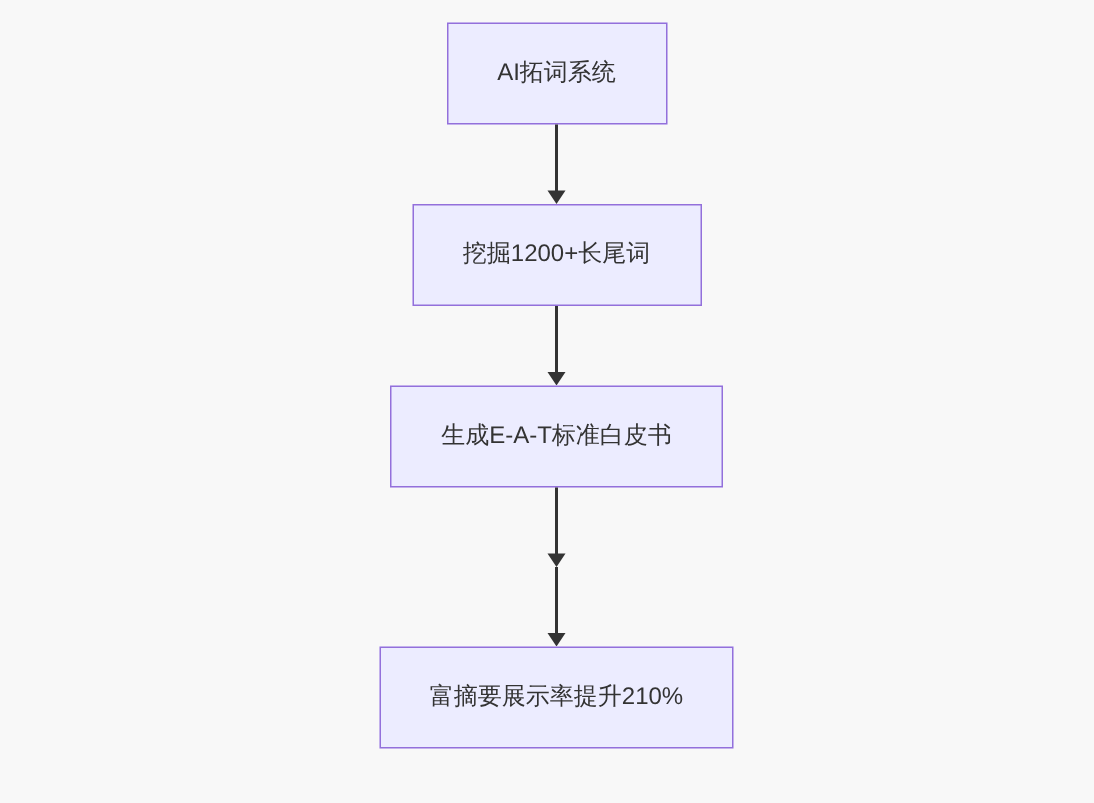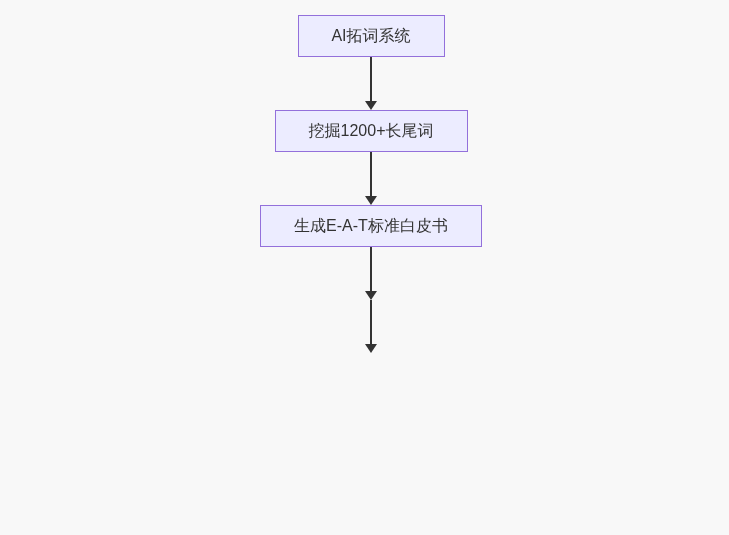--- a/index.html
+++ b/index.html
@@ -18,21 +18,21 @@
     position: absolute;
     left: 371px;
     top: 15px;
     transform: translateX(-50%);
     display: flex;
     flex-direction: column;
     align-items: center;
   }
   .node {
     box-sizing: border-box;
-    height: 42px;
+    height: 68px;
     display: flex;
     align-items: center;
     justify-content: center;
     background: #ececff;
     border: 1.5px solid #9370db;
     color: #333333;
     font-size: 16px;
     line-height: 1;
     white-space: nowrap;
   }
@@ -93,15 +93,18 @@
       <div class="arrow-line"></div>
       <div class="arrow-head"></div>
     </div>
 
 
     <div class="arrow">
       <div class="arrow-line"></div>
       <div class="arrow-head"></div>
     </div>
 
+    <div class="node n5">
+      <span>富摘要展示率提升210%</span>
+    </div>
 
   </div>
 </div>
 
 </body></html>

